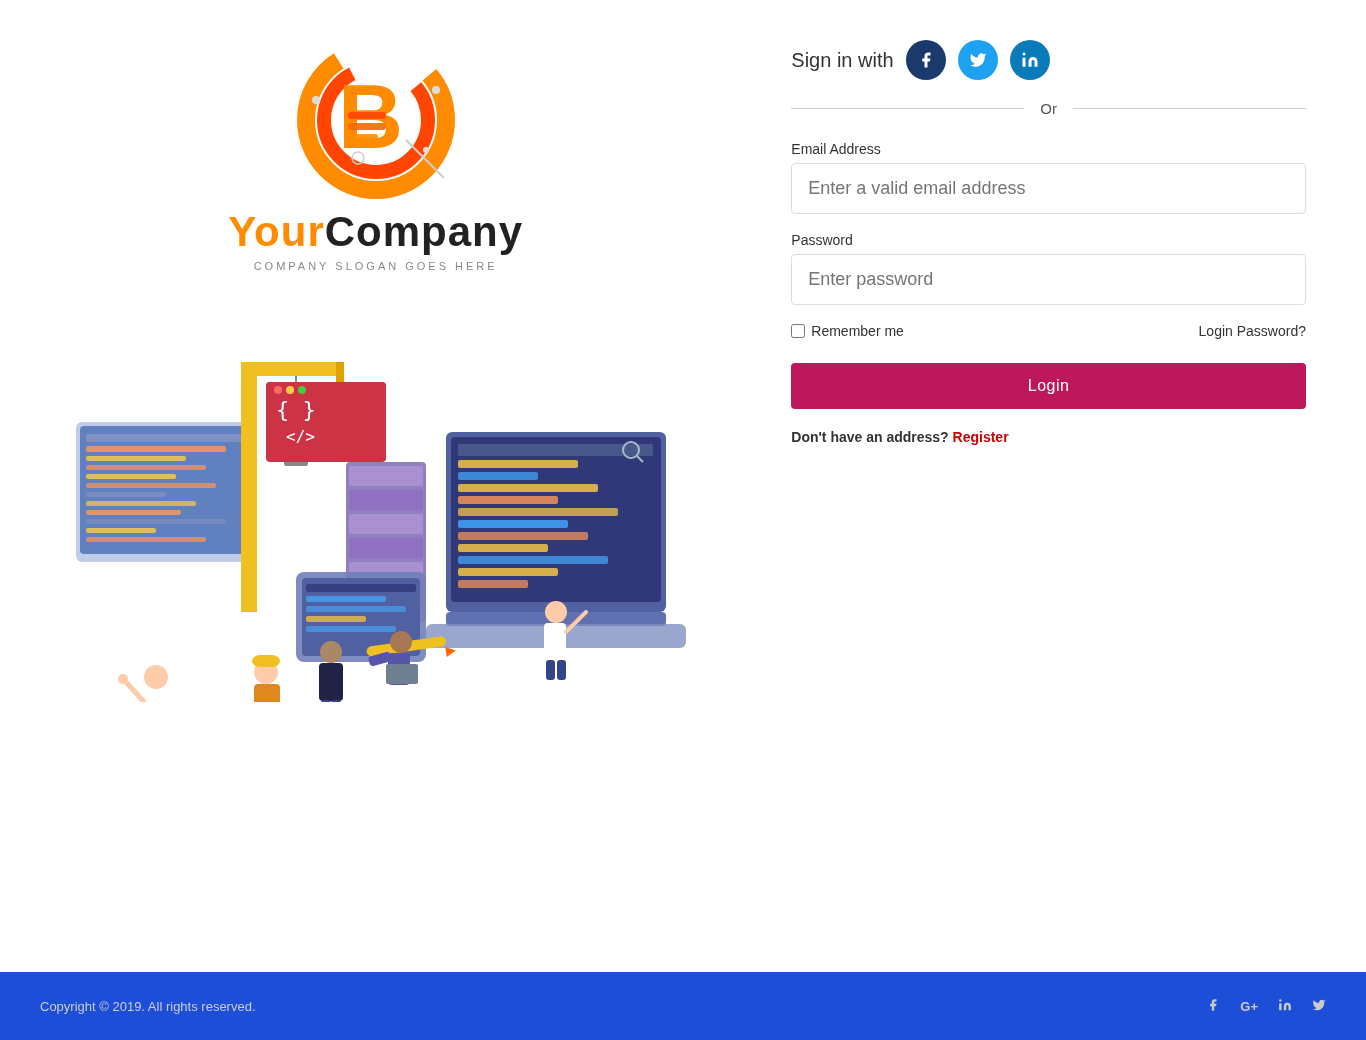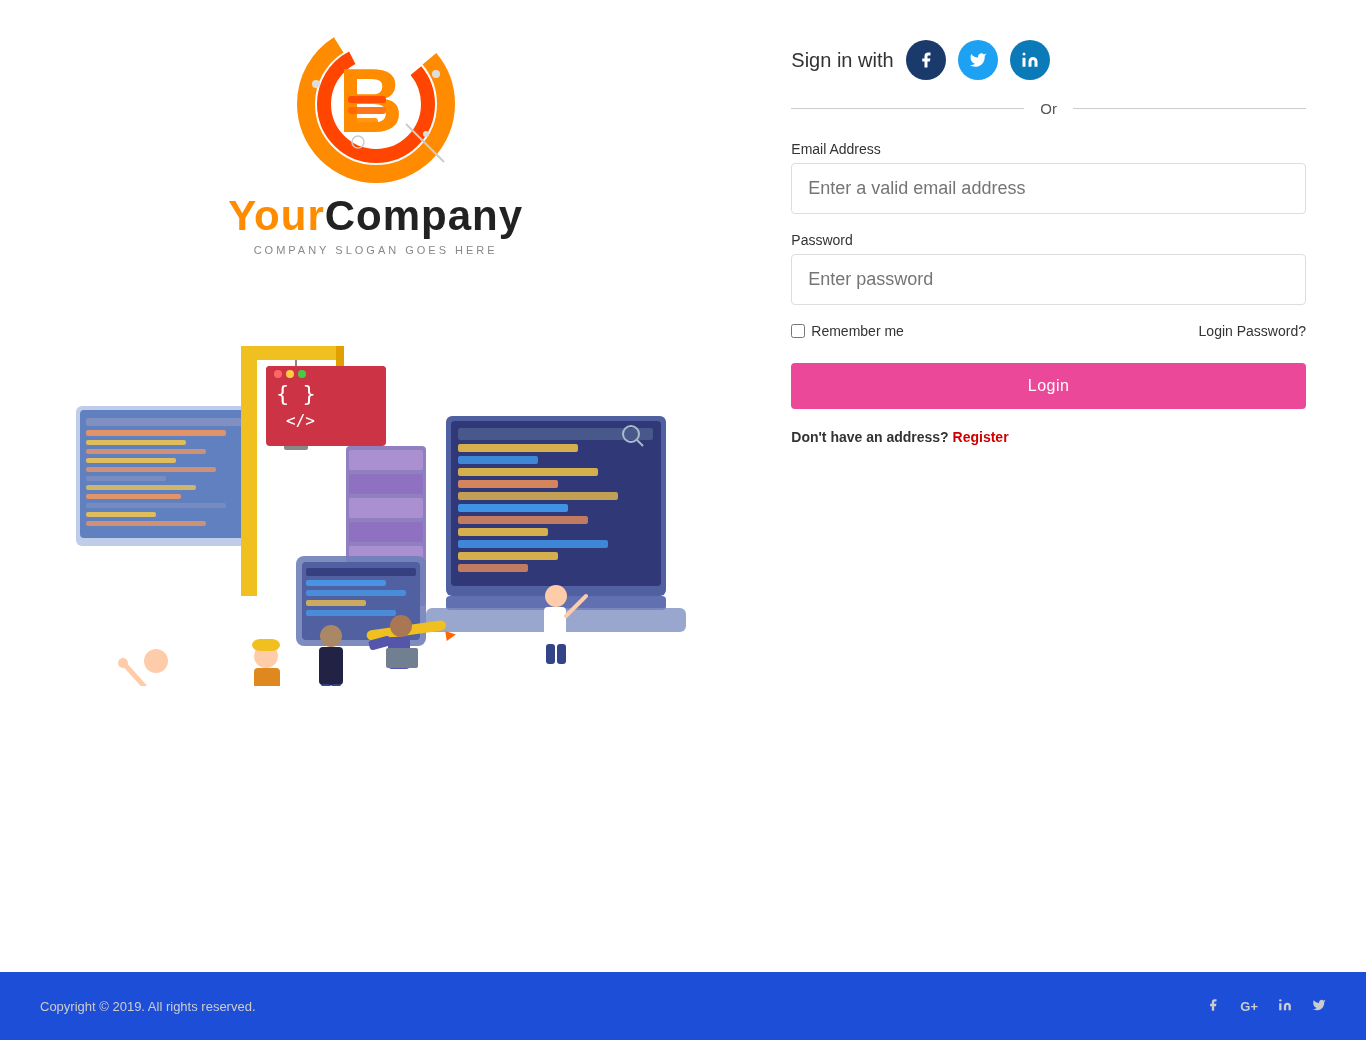--- a/index.html
+++ b/index.html
@@ -16,21 +16,21 @@
       flex: 1;
       min-height: 900px;
     }
 
     
     .left-panel {
       width: 55%;
       display: flex;
       flex-direction: column;
       align-items: center;
-      padding: 24px 20px 20px;
+      padding: 40px 20px 20px;
       position: relative;
     }
 
     .logo-area {
       display: flex;
       flex-direction: column;
       align-items: center;
       margin-bottom: 30px;
     }
 
@@ -185,21 +185,21 @@
     .forgot-password {
       font-size: 14px;
       color: #333;
       cursor: pointer;
       text-decoration: none;
     }
 
     .login-btn {
       width: 100%;
       padding: 14px;
-      background: #ec4899;
+      background: #be185d;
       color: white;
       border: none;
       border-radius: 4px;
       font-size: 16px;
       font-weight: 500;
       cursor: pointer;
       margin-bottom: 20px;
       letter-spacing: 0.5px;
     }
 

